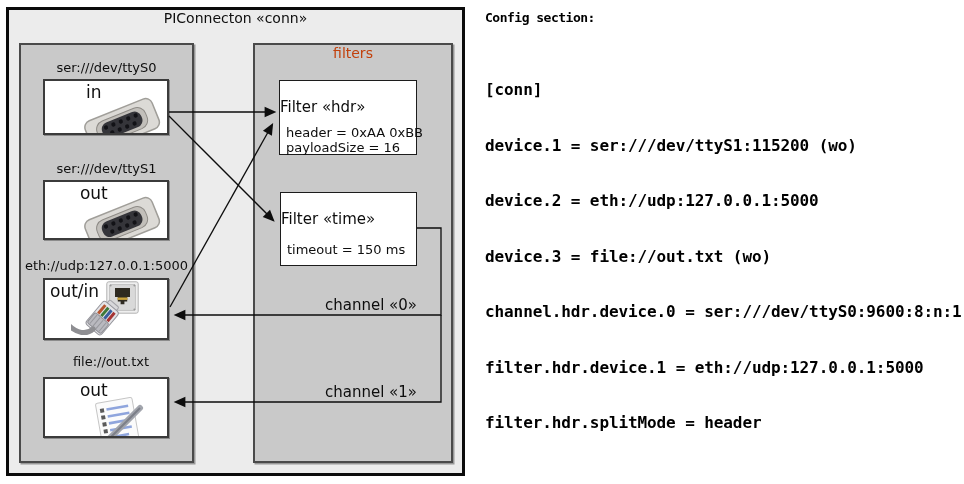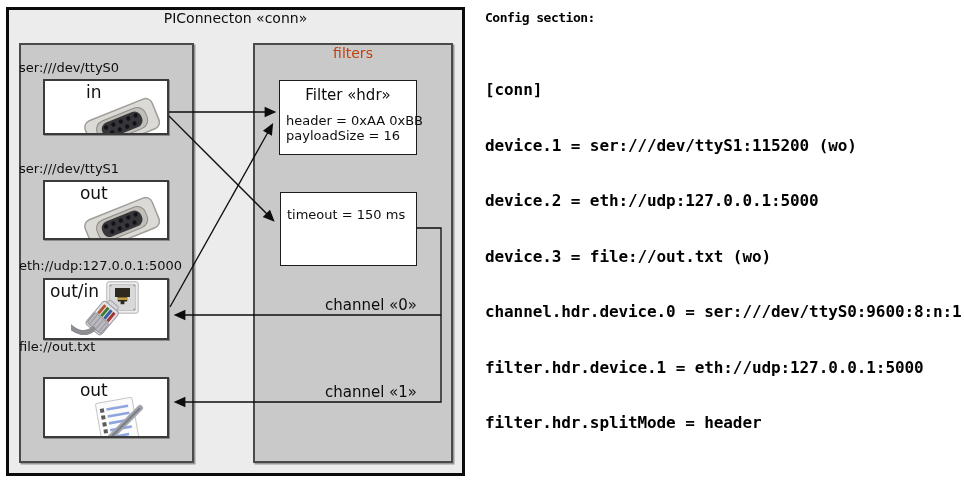--- a/index.html
+++ b/index.html
@@ -27,36 +27,36 @@
     box-shadow:1.5px 1.5px 0 rgba(50,50,50,.45);
   }
   .devices-panel{left:19px;top:43px;width:175px;height:420px;}
   .filters-panel{left:253px;top:43px;width:200px;height:420px;}
   .panel-title{
     left:253px;top:45px;width:200px;text-align:center;
     font-size:14px;color:#c2410c;
   }
 
   
-  .dev-uri{font-size:13px;text-align:left;color:#0e0e0e;white-space:nowrap;}
+  .dev-uri{font-size:13px;text-align:center;color:#0e0e0e;white-space:nowrap;}
   .dev-box{
     box-sizing:border-box;background:#ffffff;border:2px solid #3b3b3b;
     overflow:hidden;box-shadow:1px 1px 0 rgba(50,50,50,.4);
   }
   .dev-dir{
     position:absolute;top:1px;left:0;width:80%;text-align:center;
     font-size:17px;color:#101010;z-index:2;
   }
   .dev-dir.left{width:auto;left:5px;text-align:left;}
 
   
   .filter-box{
     box-sizing:border-box;background:#ffffff;border:1.5px solid #1c1c1c;
   }
-  .filter-title{padding-top:5px;text-align:center;font-size:15px;color:#0d0d0d;}
+  .filter-title{padding-top:17px;font-size:15px;color:#0d0d0d;}
   .filter-props{margin:9px 0 0 6px;font-size:13px;line-height:15px;color:#0d0d0d;white-space:nowrap;}
 
   .channel-label{
     width:137px;text-align:right;font-size:15px;color:#0d0d0d;white-space:nowrap;
   }
 
   
   .wires{left:0;top:0;width:964px;height:484px;pointer-events:none;z-index:5;}
 
   
@@ -149,21 +149,21 @@
       <rect x="19" y="19" width="18" height="13" rx="2" fill="#b9b9bf" stroke="#8f8f95"></rect>
       <line x1="22" y1="20" x2="22" y2="31" stroke="#96969c" stroke-width="1"></line>
       <line x1="26" y1="20" x2="26" y2="31" stroke="#96969c" stroke-width="1"></line>
       <line x1="30" y1="20" x2="30" y2="31" stroke="#96969c" stroke-width="1"></line>
       <line x1="34" y1="20" x2="34" y2="31" stroke="#96969c" stroke-width="1"></line>
       <path d="M28 33 C 27 42, 18 47, 7 46" fill="none" stroke="#8e8e92" stroke-width="5" stroke-linecap="round"></path>
     </g>
   </svg>
 </div>
 
-<div class="dev-uri abs" style="left:19px;top:339px;width:184px">file://out.txt</div>
+<div class="dev-uri abs" style="left:19px;top:354px;width:184px">file://out.txt</div>
 <div class="dev-box abs" style="left:43px;top:377px;width:126px;height:61px">
   <div class="dev-dir">out</div>
   <svg class="abs" style="left:44px;top:18px" width="58" height="52" viewBox="0 0 58 52">
     <g transform="rotate(-10 29 26)">
       <rect x="10" y="3" width="37" height="44" rx="2" fill="#fbfbfb" stroke="#c6c6c6"></rect>
       <rect x="13.5" y="9" width="4" height="4" fill="#5a5a5a"></rect>
         <rect x="20" y="9.5" width="22" height="2.6" fill="#8fa5dd"></rect>
       <rect x="13.5" y="16" width="4" height="4" fill="#5a5a5a"></rect>
         <rect x="20" y="16.5" width="22" height="2.6" fill="#8fa5dd"></rect>
       <rect x="13.5" y="23" width="4" height="4" fill="#5a5a5a"></rect>
@@ -182,20 +182,21 @@
 
 <div class="filter-box abs" style="left:279px;top:80px;width:138px;height:75px">
   <div class="filter-title">Filter «hdr»</div>
   <div class="filter-props">
     <div>header = 0xAA 0xBB</div>
     <div>payloadSize = 16</div>
   </div>
 </div>
 
 <div class="filter-box abs" style="left:280px;top:192px;width:137px;height:74px">
+  <div class="filter-title">Filter «time»</div>
   <div class="filter-props" style="margin-top:14px">
     <div>timeout = 150 ms</div>
   </div>
 </div>
 
 <div class="channel-label abs" style="left:280px;top:296px">channel «0»</div>
 <div class="channel-label abs" style="left:280px;top:383px">channel «1»</div>
 
 <svg class="wires abs" xmlns="http://www.w3.org/2000/svg">
   <defs>

